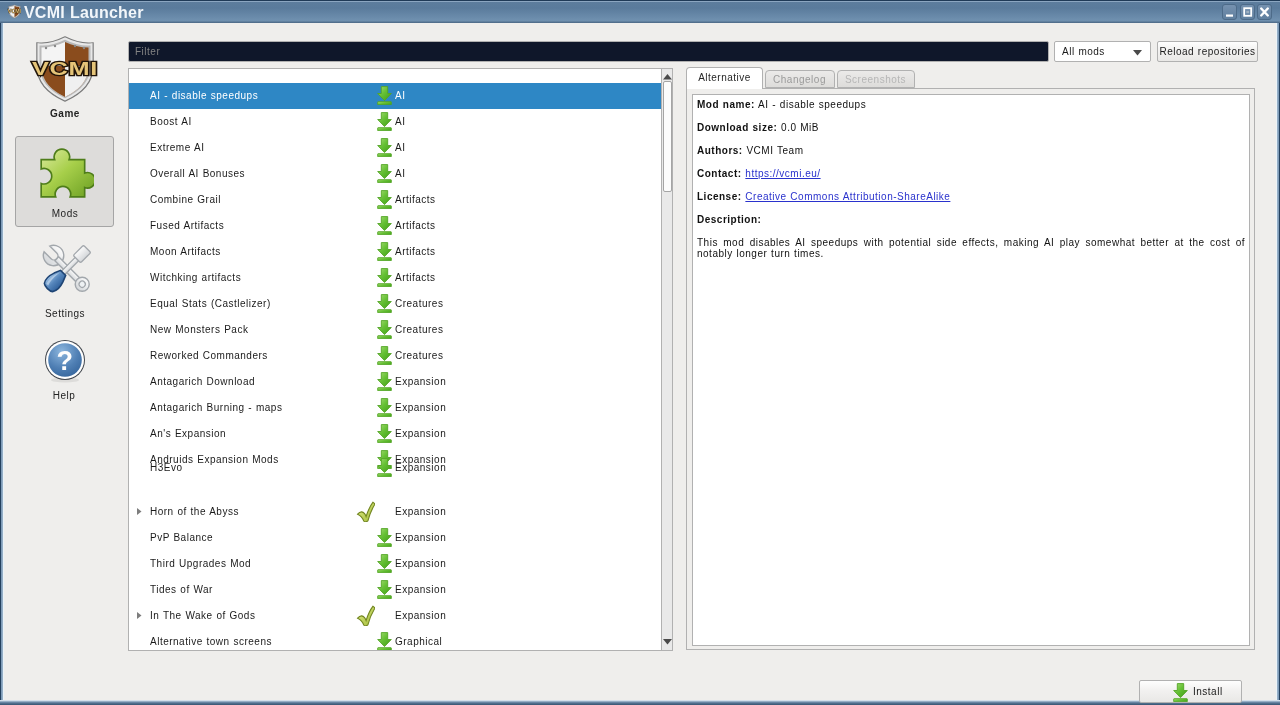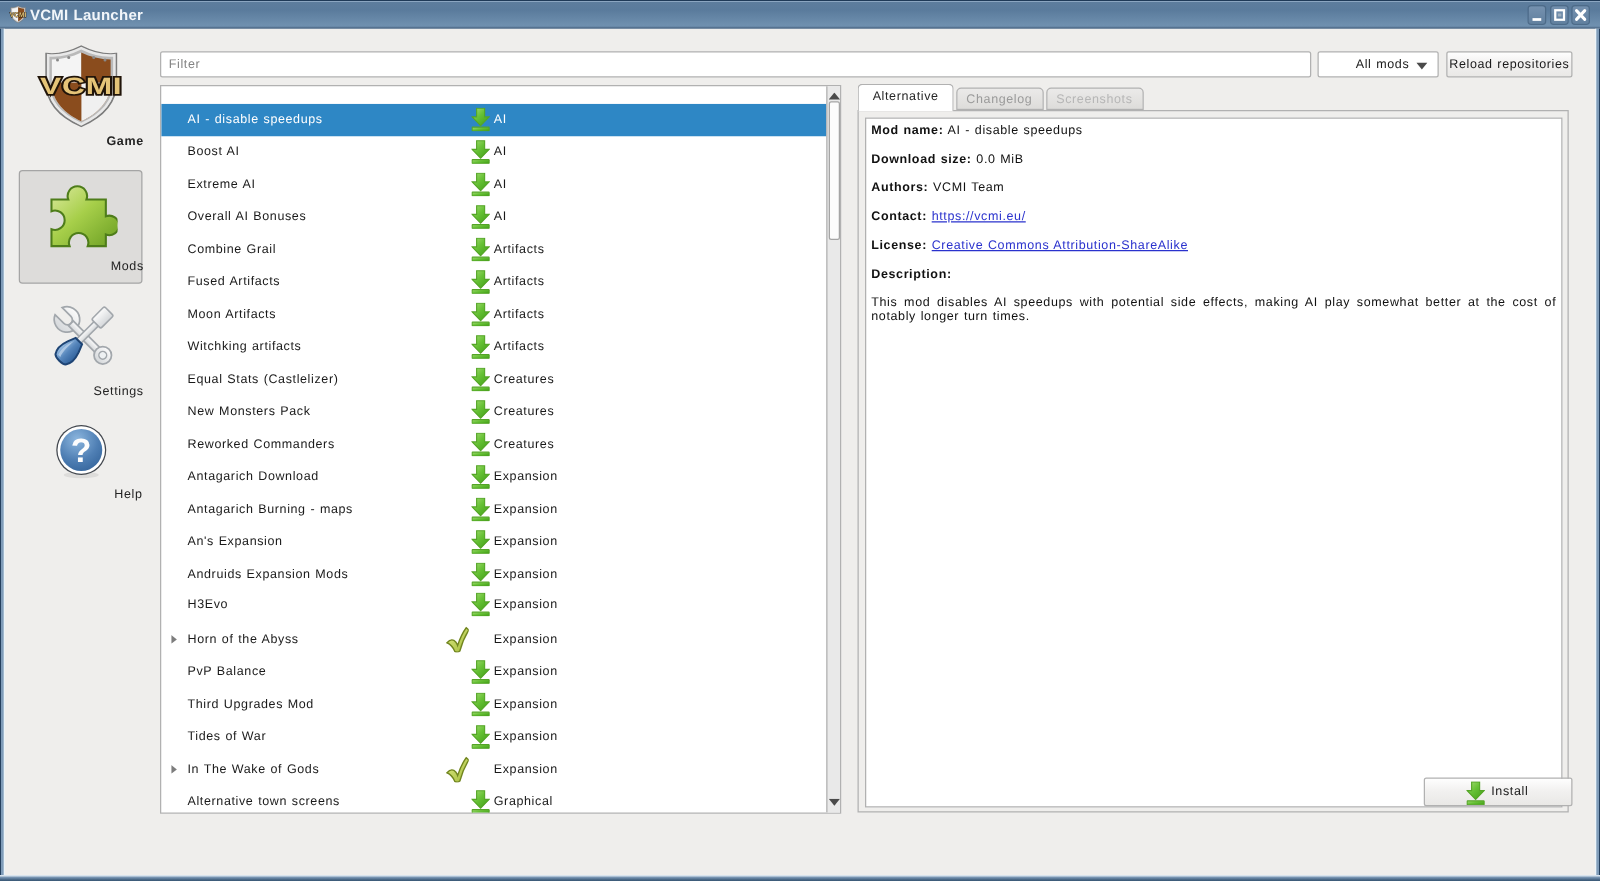--- a/index.html
+++ b/index.html
@@ -5,26 +5,26 @@
 body{font-family:"Liberation Sans",sans-serif;position:relative;background:#efeeec;font-size:10px;color:#1a1a1a;letter-spacing:.5px;word-spacing:.5px}
 .abs{position:absolute}
 .titlebar{position:absolute;left:0;top:0;width:1280px;height:23px;
  background:linear-gradient(180deg,#1f3a57 0,#1f3a57 1px,#8ba6c1 1px,#8ba6c1 2px,#5d7d9d 2px,#5a7b9c 35%,#6e8fae 85%,#6f90af 91%,#54718f 96%,#4f6c8a 100%)}
 .borderL{position:absolute;left:0;top:23px;width:4px;height:682px;
  background:linear-gradient(90deg,#24405e 0,#24405e 1px,#7f9cb9 1px,#7f9cb9 2px,#a9bfd2 3px,#e8f1f7 3px,#eef6fa 4px)}
 .borderR{position:absolute;right:0;top:23px;width:4px;height:682px;
  background:linear-gradient(270deg,#24405e 0,#24405e 1px,#7f9cb9 1px,#7f9cb9 2px,#a9bfd2 3px,#e8f1f7 3px,#eef6fa 4px)}
 .borderB{position:absolute;left:0;top:700px;width:1280px;height:5px;
  background:linear-gradient(180deg,#eef5fb 0,#b9cbdb 1px,#7592b0 2px,#5a7896 3px,#42607e 4px,#3a5875 5px)}
-.title{position:absolute;left:24px;top:0;height:24px;line-height:25px;font-size:12px;font-weight:bold;color:#f2f6fa;letter-spacing:.2px}
+.title{position:absolute;left:24px;top:0;height:24px;line-height:25px;font-size:16px;font-weight:bold;color:#f2f6fa;letter-spacing:.2px}
 .wbtn{position:absolute;top:4px;width:15px;height:16px;border-radius:3px;
  background:linear-gradient(180deg,#7591af 0,#61809f 100%);border:1px solid #4d6b89}
-.label{position:absolute;text-align:right;color:#232323}
+.label{position:absolute;text-align:center;color:#232323}
 .modsbtn{position:absolute;left:15px;top:136px;width:99px;height:91px;background:#dddcda;border:1px solid #a5a5a5;border-radius:3px}
-.input{position:absolute;background:#ffffff;border:1px solid #b1b1b1;border-radius:2px}
+.input{position:absolute;background:#0f172a;border:1px solid #b1b1b1;border-radius:2px}
 .btn{position:absolute;background:linear-gradient(180deg,#fefefe 0,#f2f1f0 45%,#e9e8e6 100%);border:1px solid #b1b1b1;border-radius:2px;text-align:center;color:#1a1a1a}
 .table{position:absolute;left:128px;top:68px;width:545px;height:583px;background:#fff;border:1px solid #b1b1b1}
 .thead{position:absolute;left:0;top:0;width:533px;height:14px;background:linear-gradient(180deg,#fefefe 0,#f6f6f5 45%,#e5e4e2 100%);border-bottom:1px solid #a9a9a9}
 .hsep{position:absolute;top:1px;width:1px;height:12px;background:#c4c4c4}
 .row{position:absolute;left:0;width:533px;height:26px}
 .rowsel{background:#2e87c5;color:#fff}
 .rname{position:absolute;left:21px;top:0;line-height:26px;white-space:nowrap}
 .rtype{position:absolute;left:266px;top:0;line-height:26px;white-space:nowrap}
 .ricon{position:absolute;left:248px;top:3px}
 .rcheck{position:absolute;left:227px;top:2px}
@@ -166,21 +166,21 @@
  <ellipse cx="21" cy="41" rx="14" ry="2.5" fill="#dddcda"></ellipse>
  <circle cx="21" cy="21" r="20" fill="#42474e"></circle>
  <circle cx="21" cy="21" r="19" fill="#fff"></circle>
  <circle cx="21" cy="21" r="16.8" fill="url(#hg)"></circle>
  <text x="21" y="30.5" font-family="Liberation Sans" font-weight="bold" font-size="27" fill="#fdfdfd" text-anchor="middle">?</text>
 </svg>
 </div>
 <div class="label" style="left:14px;top:390px;width:100px">Help</div>
 
 <div class="input" style="left:128px;top:41px;width:921px;height:21px;line-height:19px;padding-left:6px;color:#838383">Filter</div>
-<div class="btn" style="left:1054px;top:41px;width:97px;height:21px;line-height:19px;text-align:center;padding-left:7px;background:#fff">All mods
+<div class="btn" style="left:1054px;top:41px;width:97px;height:21px;line-height:19px;text-align:left;padding-left:7px;background:#fff">All mods
  <svg width="9" height="6" style="position:absolute;right:8px;top:8px">
       <polygon points="0,0 9,0 4.5,5.5" fill="#4a4a4a"></polygon>
     </svg>
 </div>
 <div class="btn" style="left:1157px;top:41px;width:101px;height:21px;line-height:19px">Reload repositories</div>
 
 <div class="table">
 <div id="rows" style="position:absolute;left:0;top:14px;width:533px;height:567px;overflow:hidden">
 <div class="row rowsel" style="top:0px">
         <span class="rname">AI - disable speedups</span>
@@ -280,21 +280,21 @@
         </svg>
         <span class="rtype">Expansion</span>
       </div>
 <div class="row" style="top:364px">
         <span class="rname">Andruids Expansion Mods</span>
         <svg class="ricon" width="15" height="19">
           <use href="#dl"></use>
         </svg>
         <span class="rtype">Expansion</span>
       </div>
-<div class="row" style="top:388px">
+<div class="row" style="top:372px">
         <span class="rname">H3Evo</span>
         <svg class="ricon" width="15" height="19">
           <use href="#dl"></use>
         </svg>
         <span class="rtype">Expansion</span>
       </div>
 <div class="row" style="top:416px">
         <svg class="rarrow" width="4.5" height="7">
           <polygon points="0,0 4.5,3.5 0,7" fill="#7d7d7d"></polygon>
         </svg>
@@ -361,18 +361,18 @@
 <div class="tbrowser">
  <p><b>Mod name:</b> AI - disable speedups</p>
  <p><b>Download size:</b> 0.0 MiB</p>
  <p><b>Authors:</b> VCMI Team</p>
  <p><b>Contact:</b> <a>https://vcmi.eu/</a></p>
  <p><b>License:</b> <a>Creative Commons Attribution-ShareAlike</a></p>
  <p><b>Description:</b></p>
  <p><span style="display:block;text-align:justify;text-align-last:justify">This mod disables AI speedups with potential side effects, making AI play somewhat better at the cost of</span>notably longer turn times.</p>
 </div>
 
-<div class="btn" style="left:1139px;top:622px;width:119px;height:23px">
+<div class="btn" style="left:1139px;top:680px;width:103px;height:23px">
  <svg width="15" height="19" style="position:absolute;left:33px;top:2px">
       <use href="#dl"></use>
     </svg>
  <span style="position:absolute;left:53px;top:0;line-height:22px">Install</span>
 </div>
 
 </body></html>

